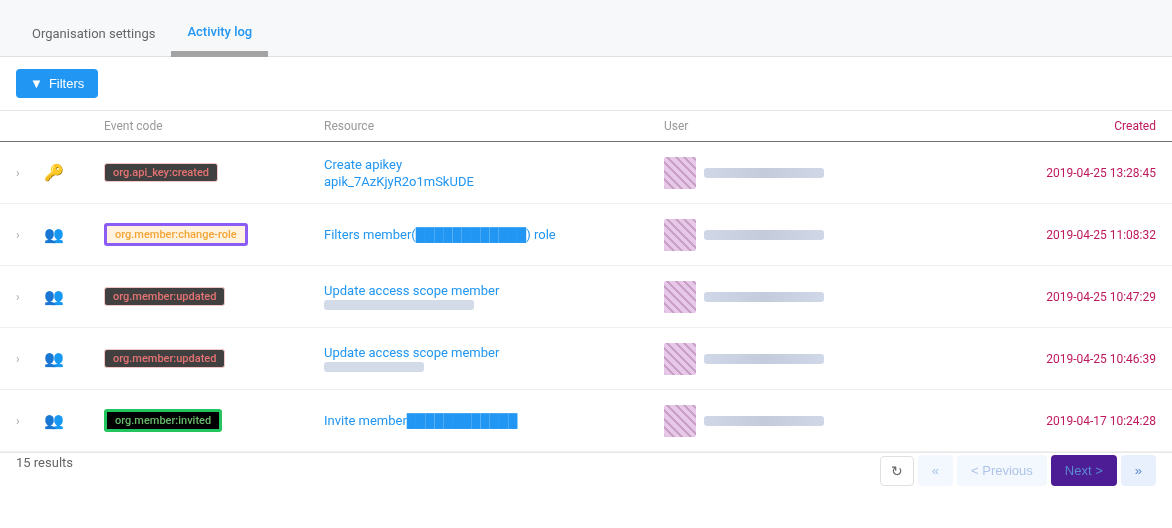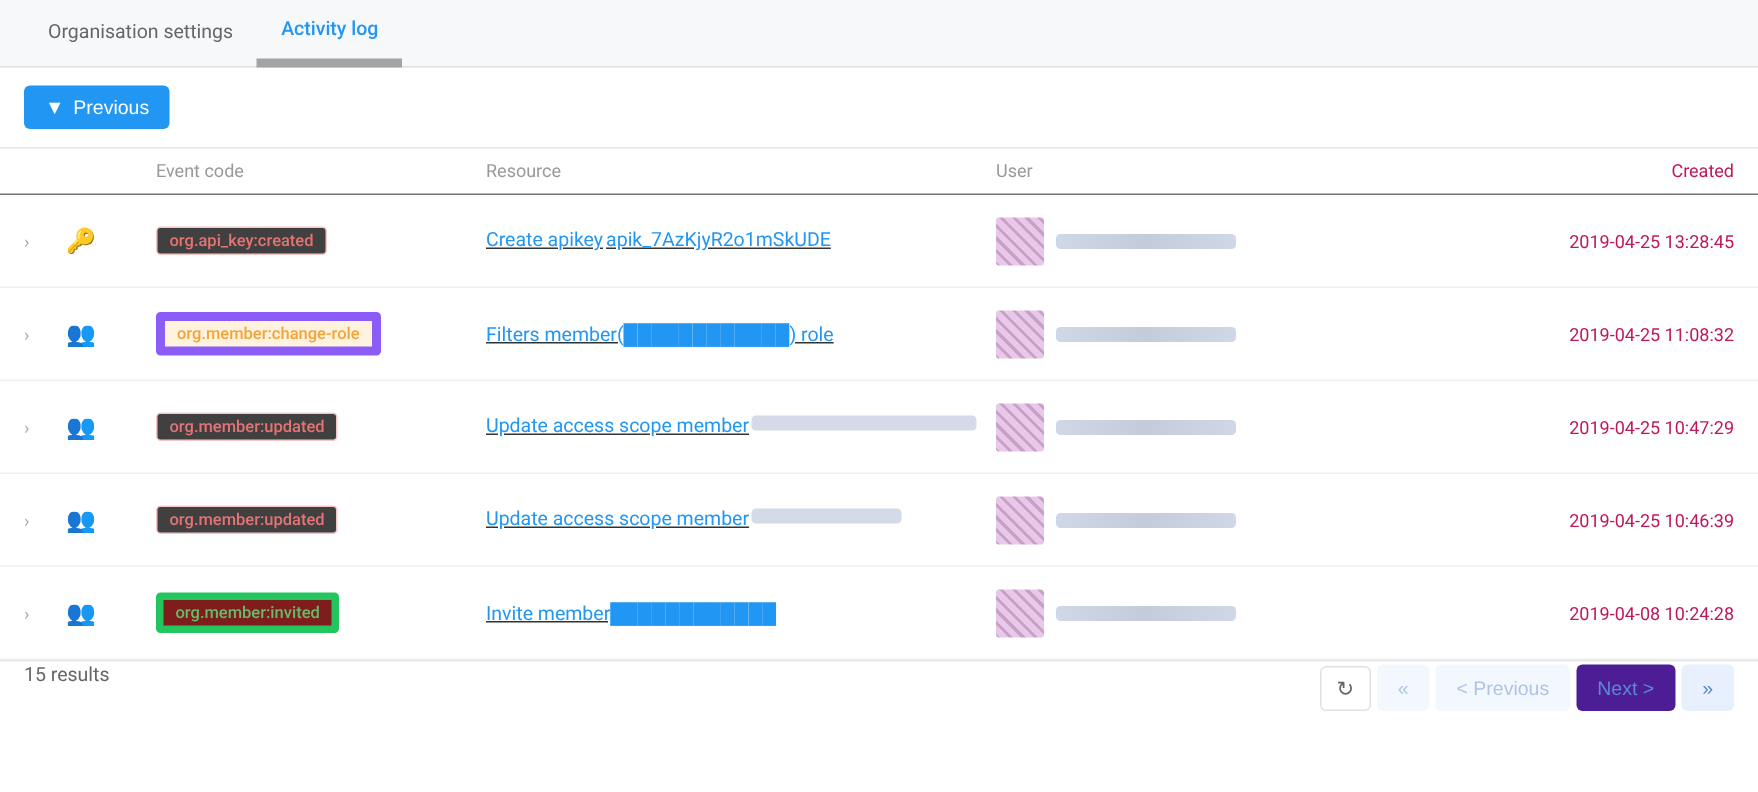--- a/index.html
+++ b/index.html
@@ -12,20 +12,21 @@
       padding: 0 16px;
       background: #f7f8fa;
     }
     .tab {
       padding: 12px 16px;
       cursor: pointer;
       color: #666;
       font-size: 13px;
       border-bottom: 2px solid transparent;
       margin-bottom: -1px;
+      margin-top: 12px;
     }
     .tab.active {
       color: #2196f3;
       border-bottom: 6px solid #a3a3a3;
       font-weight: 500;
     }
 
     .toolbar {
       padding: 12px 16px;
       border-bottom: 1px solid #e8e8e8;
@@ -82,27 +83,27 @@
     }
 
     .event-badge {
       display: inline-block;
       padding: 2px 8px;
       border-radius: 3px;
       font-size: 11px;
       font-weight: 500;
     }
     .badge-red { background: #404040; color: #e57373; border: 1px solid #f5c6c6; }
-    .badge-orange { background: #fff3e0; color: #f4a435; border: 6px solid #8b5cf6; }
-    .badge-green { background: #7f1d1d; color: #66bb6a; border: 5px solid #22c55e; text-align: center; }
+    .badge-orange { background: #fff3e0; color: #f4a435; border: 3px solid #8b5cf6; }
+    .badge-green { background: #000000; color: #66bb6a; border: 3px solid #22c55e; text-align: center; }
 
     .resource-cell {
       display: flex;
+      flex-direction: column;
       gap: 2px;
-      text-decoration: underline;
     }
     .resource-link {
       color: #2196f3;
       text-decoration: none;
       font-size: 13px;
     }
     .resource-sub {
       color: #bbb;
       font-size: 11px;
       background: #e8eaf0;
@@ -209,21 +210,21 @@
     <span>Organisation settings</span>
   </div>
   <div class="tab active">
     <span>Activity log</span>
   </div>
 </div>
 
 <div class="toolbar">
   <button class="filters-btn">
     <span>▼</span>
-    <span>Previous</span>
+    <span>Filters</span>
   </button>
 </div>
 
 <div class="table-container">
 
   <div class="table-header">
     <div></div>
     <div></div>
     <div>Event code</div>
     <div>Resource</div>
@@ -314,21 +315,21 @@
     </div>
     <div class="resource-cell">
       <a class="resource-link">
         <span>Invite member████████████</span>
       </a>
     </div>
     <div class="user-cell">
       <div class="avatar-placeholder"></div>
       <div class="user-name-blur"></div>
     </div>
-    <div class="created-cell">2019-04-08 10:24:28</div>
+    <div class="created-cell">2019-04-17 10:24:28</div>
   </div>
 </div>
 
 <div class="footer">
   <span class="results-count">15 results</span>
   <div class="pagination">
     <button class="refresh-btn">↻</button>
     <button class="page-btn disabled">
       <span>«</span>
     </button>

